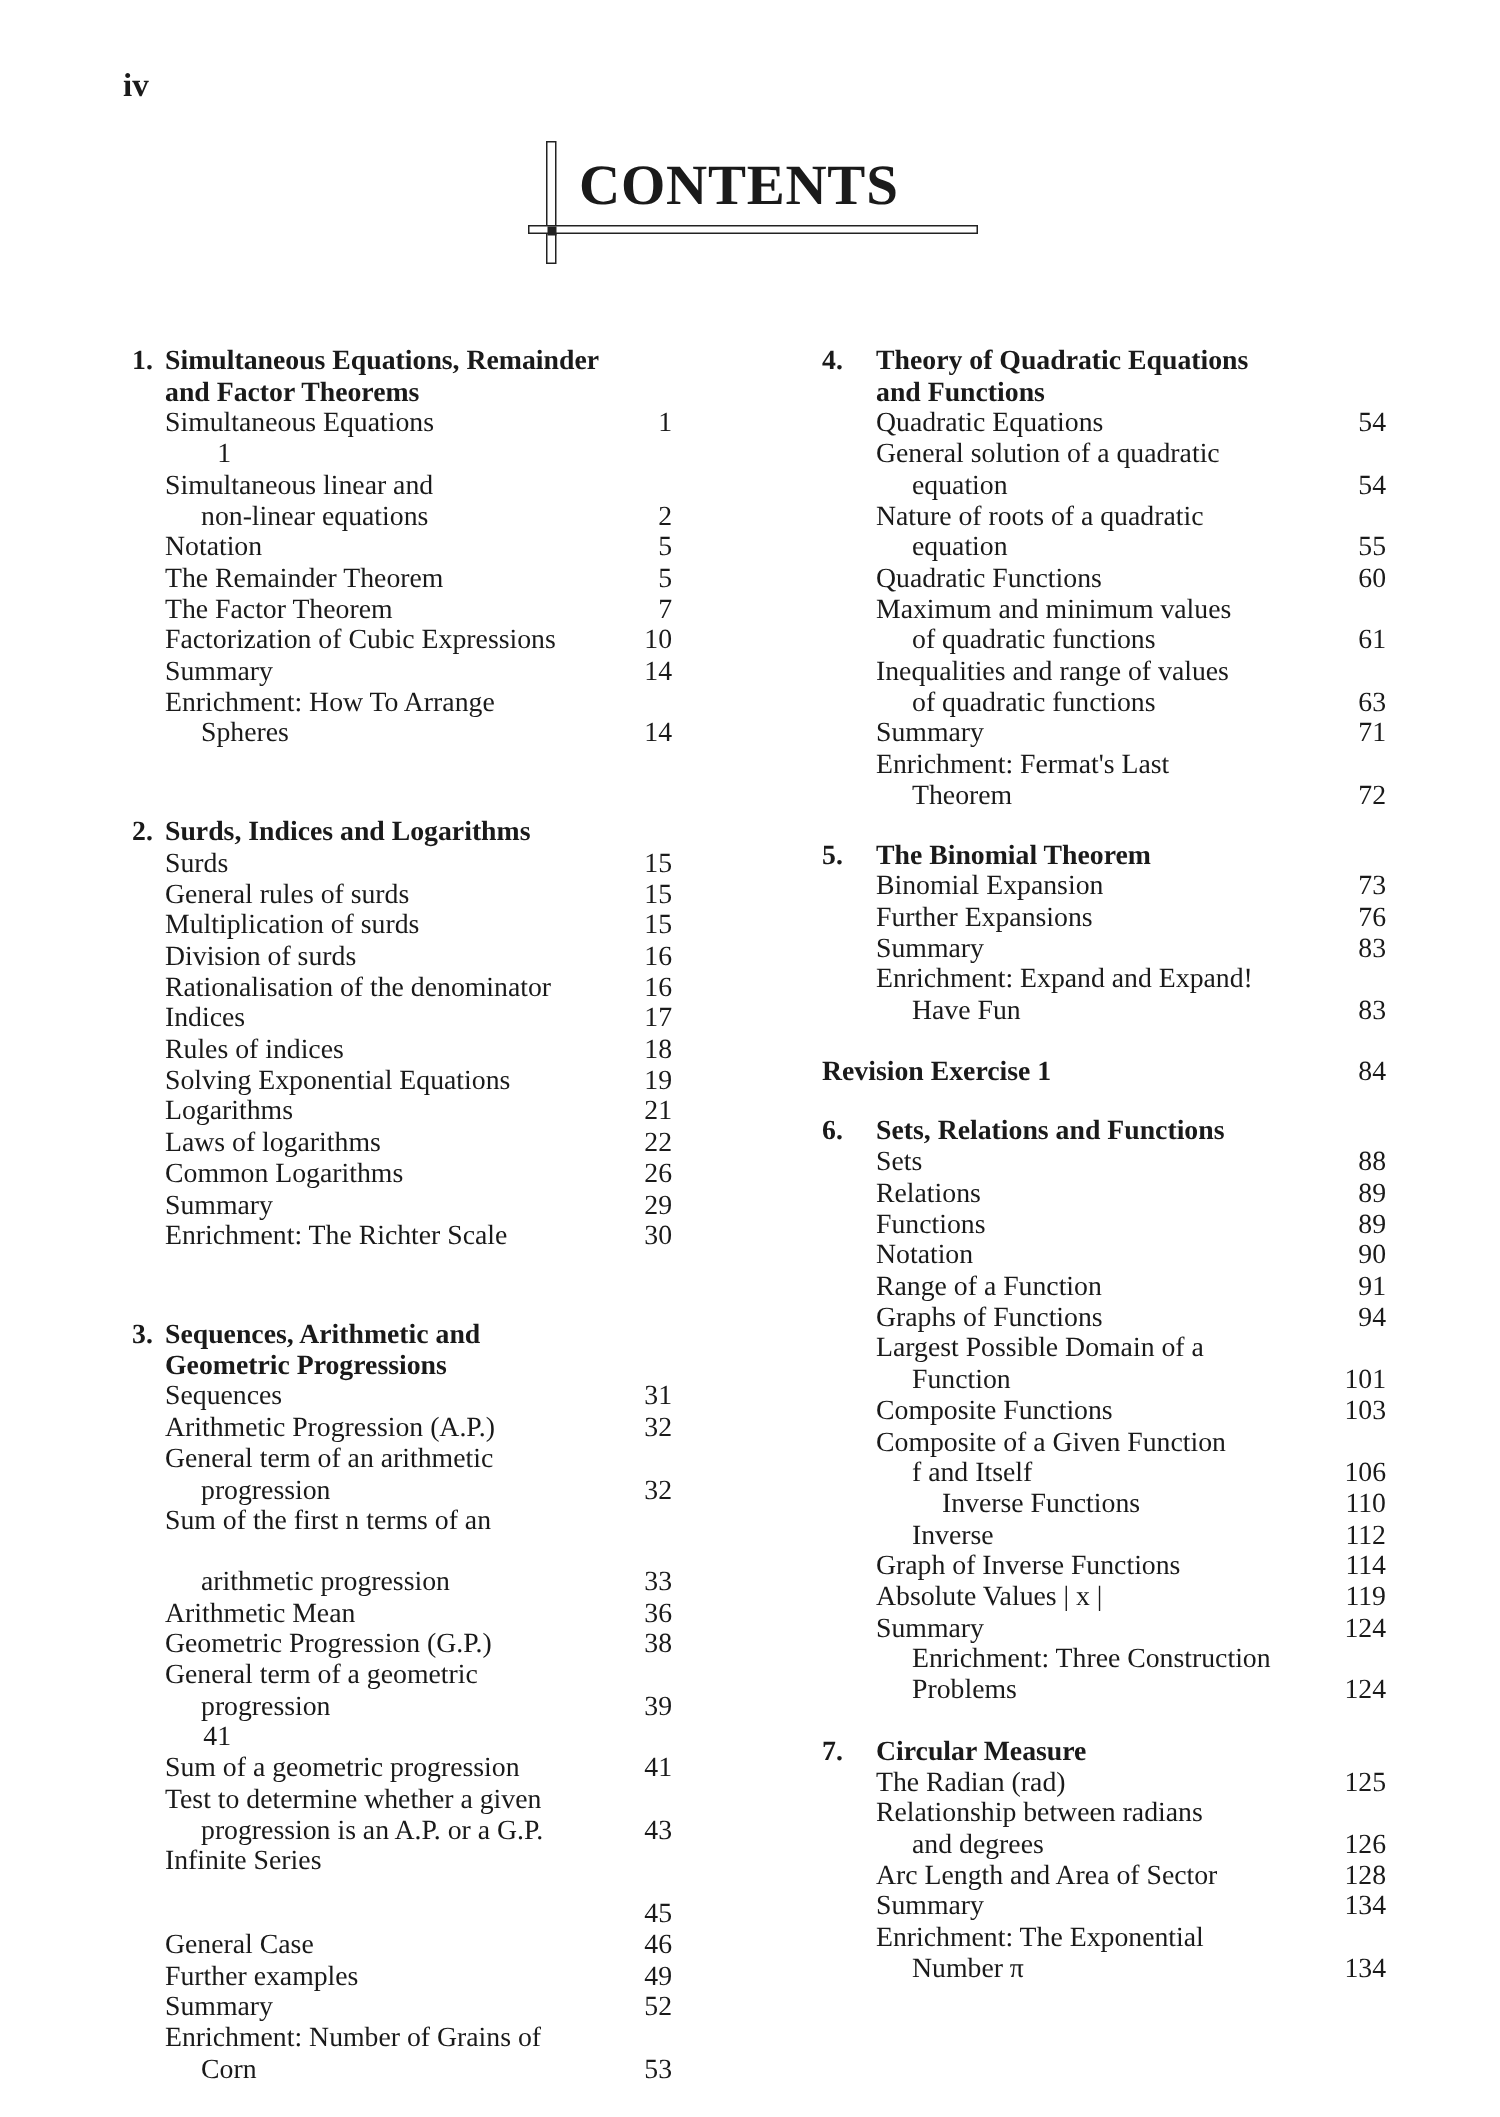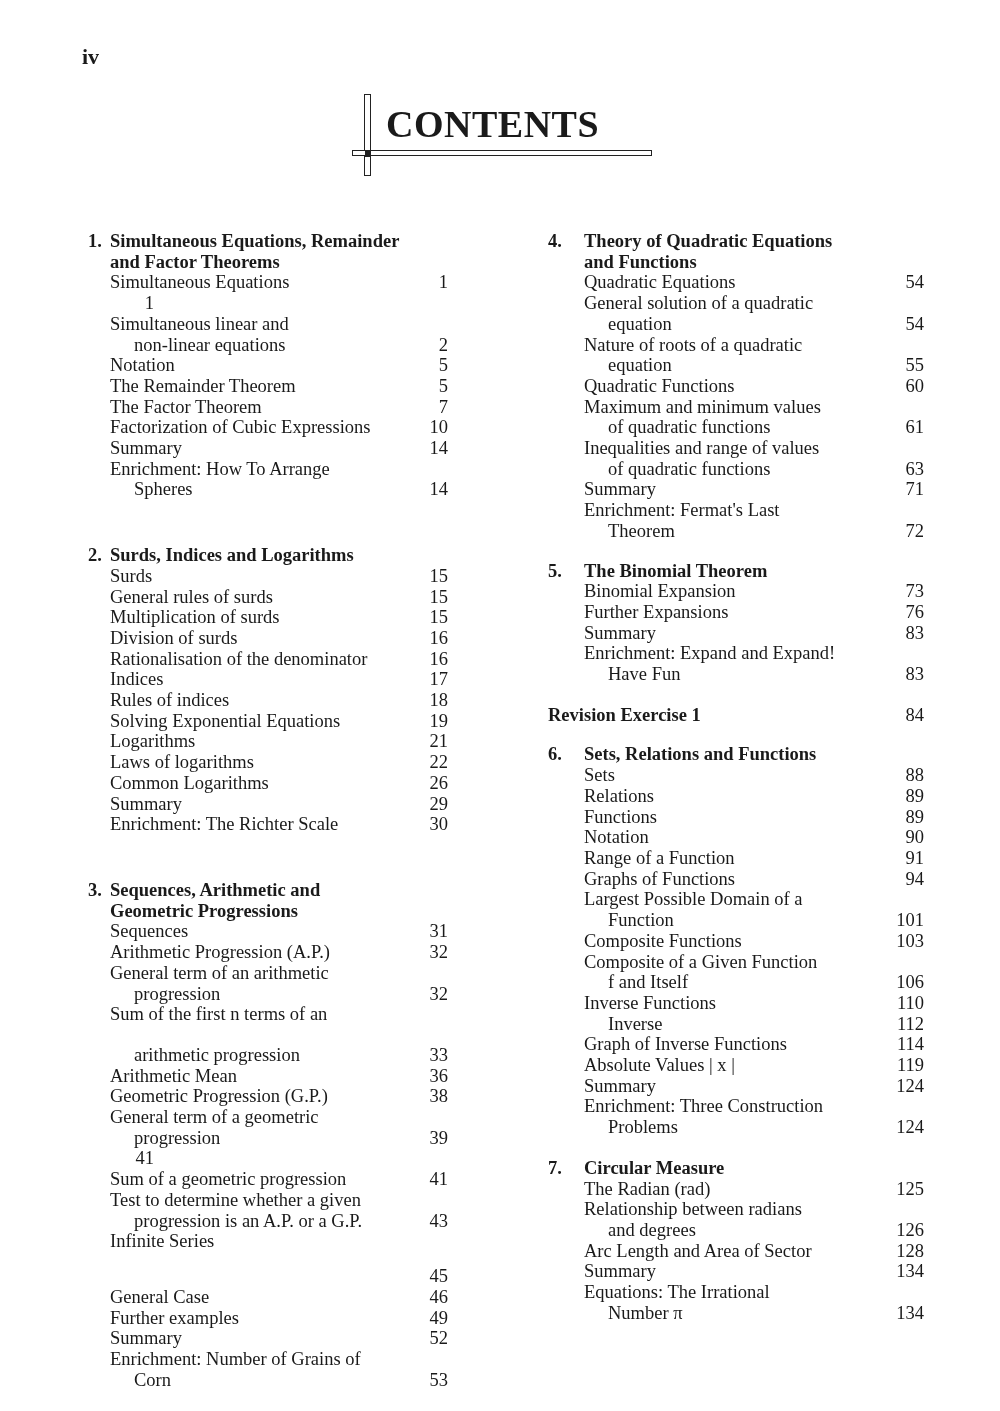--- a/index.html
+++ b/index.html
@@ -466,21 +466,21 @@
       </div>
       <div class="entry">
         <span class="label">
           <span style="display: block;">Composite of a Given Function</span>
           <span class="cont" style="display: block;">f and Itself</span>
         </span>
         <span class="pg" style="align-self: flex-end;">106</span>
       </div>
       <div class="entry">
         <span class="label">
-          <span style="display: block;">Inverse Functions</span>
+          <span style="display: block; margin-left: 44px;">Inverse Functions</span>
         </span>
         <span class="pg" style="align-self: flex-end;">110</span>
       </div>
       <div class="entry">
         <span class="label">
           <span class="cont" style="display: block;">Inverse</span>
         </span>
         <span class="pg" style="align-self: flex-end;">112</span>
       </div>
       <div class="entry">
@@ -496,21 +496,21 @@
         <span class="pg" style="align-self: flex-end;">119</span>
       </div>
       <div class="entry">
         <span class="label">
           <span style="display: block;">Summary</span>
         </span>
         <span class="pg" style="align-self: flex-end;">124</span>
       </div>
       <div class="entry">
         <span class="label">
-          <span style="display: block;">Enrichment: Three Construction</span>
+          <span style="display: block; margin-left: 24px;">Enrichment: Three Construction</span>
           <span class="cont" style="display: block;">Problems</span>
         </span>
         <span class="pg" style="align-self: flex-end;">124</span>
       </div>
     </div>
     <div class="gap-ch6"></div>
     <div class="chapter">
       <div class="ch-head">
         <span class="ch-num">7.</span>
         <span class="ch-title">
@@ -537,19 +537,19 @@
         <span class="pg" style="align-self: flex-end;">128</span>
       </div>
       <div class="entry">
         <span class="label">
           <span style="display: block;">Summary</span>
         </span>
         <span class="pg" style="align-self: flex-end;">134</span>
       </div>
       <div class="entry">
         <span class="label">
-          <span style="display: block;">Equations: The Irrational</span>
+          <span style="display: block;">Enrichment: The Exponential</span>
           <span class="cont" style="display: block;">Number π</span>
         </span>
         <span class="pg" style="align-self: flex-end;">134</span>
       </div>
     </div>
   </div>
 
 </body></html>

